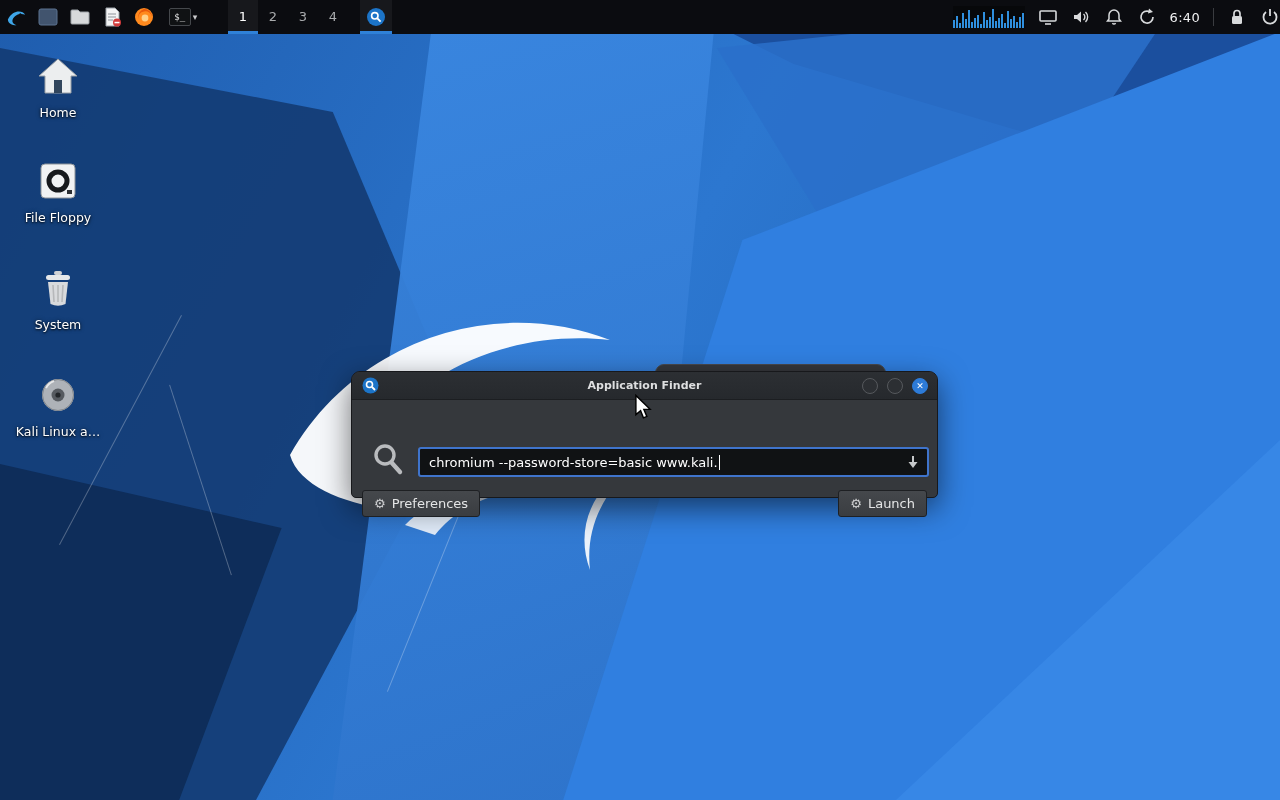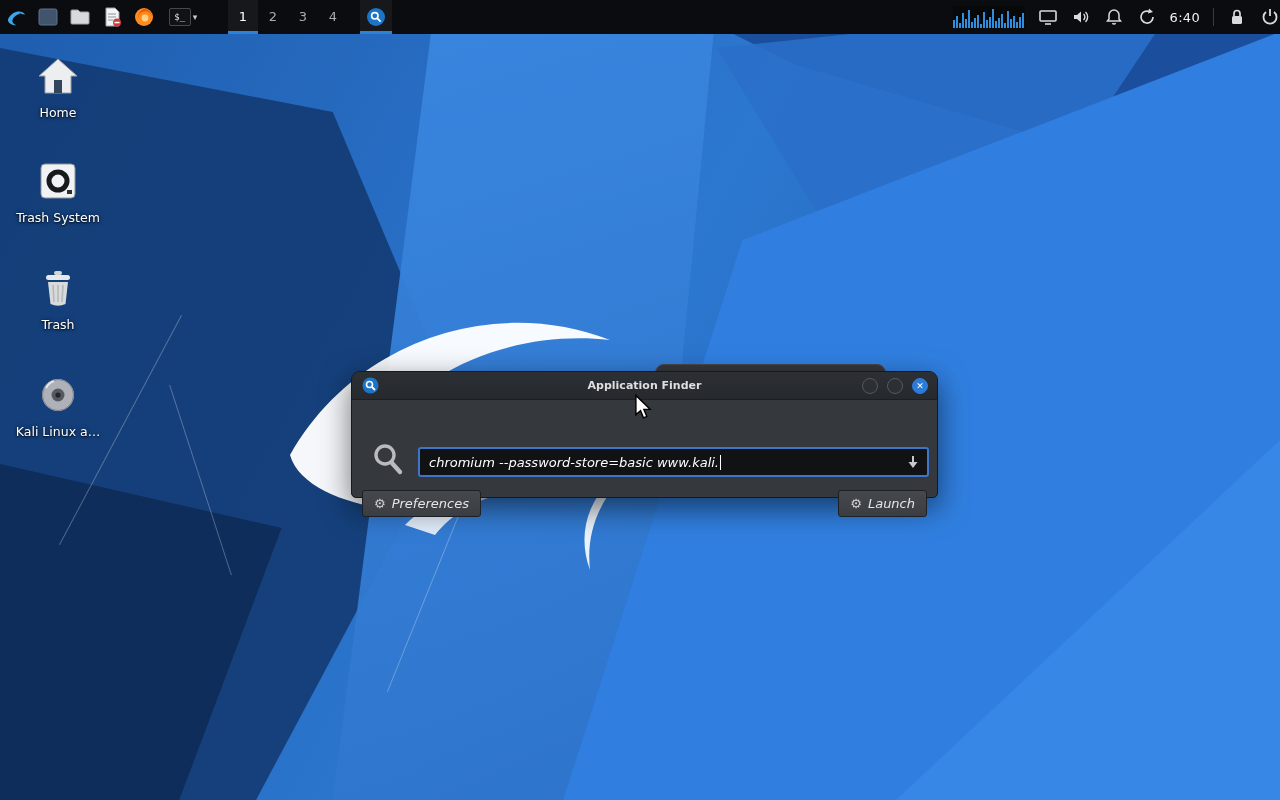--- a/index.html
+++ b/index.html
@@ -54,21 +54,21 @@
     background:#35383c; border:1px solid #17181b; border-radius:9px 9px 5px 5px;
     box-shadow:0 10px 30px rgba(0,0,0,.55); }
   .titlebar{ position:relative; height:28px; background:linear-gradient(#2c2f33,#26292d);
     border-bottom:1px solid #1c1e21; border-radius:8px 8px 0 0; display:flex; align-items:center; }
   .title{ position:absolute; left:0; right:0; text-align:center; font-size:11px; font-weight:bold; color:#dedfe0; }
   .tb-ico{ margin-left:10px; width:17px; height:17px; z-index:2; }
   .tb-btns{ margin-left:auto; display:flex; gap:9px; padding-right:9px; z-index:2; }
   .wbtn{ width:16px; height:16px; border-radius:50%; background:#2c2f33; border:1px solid #56595d; position:relative; }
   .wbtn.close{ background:#2d7bd8; border-color:#2d7bd8; }
   .wbtn.close::before{ content:"✕"; position:absolute; inset:0; color:#fff; font-size:9px; line-height:14px; text-align:center; }
-  .fbody{ position:relative; height:82px;font-style:italic; }
+  .fbody{ position:relative; height:82px; }
   .bigmag{ position:absolute; left:20px; top:43px; }
   .cmdinput{ position:absolute; left:66px; top:47px; width:511px; height:30px;
     background:#101214; border:2px solid #3f74cc; border-radius:3px; display:flex; align-items:center;
     padding:0 26px 0 9px; color:#fff; font-size:13px; cursor:text; }
   .cmdinput .txt{ white-space:nowrap; overflow:hidden; }
   .caret{ display:inline-block; width:1px; height:15px; background:#fff; margin-left:1px; vertical-align:-2px; }
   .histarrow{ position:absolute; right:7px; top:6px; }
   .btnrow{ position:absolute; left:10px; right:10px; top:90px; display:flex; }
   .gbtn{ height:27px; display:flex; align-items:center; gap:6px; padding:0 11px;
     background:linear-gradient(#45484c,#3a3d41); border:1px solid #1e2023; border-radius:3px;
@@ -112,33 +112,33 @@
   </div>
 
   <div class="dicon" style="top:157px;">
     <div class="img">
       <svg width="48" height="48" viewBox="0 0 48 48">
           <rect x="7" y="7" width="34" height="34" rx="4" fill="#f1f2f3" stroke="#8d9399" stroke-width="1"></rect>
           <circle cx="24" cy="24" r="9" fill="none" stroke="#17191c" stroke-width="5"></circle>
           <rect x="33" y="33" width="5" height="4" fill="#2c2f33"></rect>
         </svg>
     </div>
-    <div class="lbl">Trash System</div>
+    <div class="lbl">File Floppy</div>
   </div>
 
   <div class="dicon" style="top:264px;">
     <div class="img">
       <svg width="48" height="48" viewBox="0 0 48 48">
           <rect x="12" y="11" width="24" height="5" rx="2.5" fill="#e6e8ea"></rect>
           <rect x="20" y="7" width="8" height="4" rx="2" fill="#d2d4d6"></rect>
           <path d="M14 18 H34 L31.5 40 Q24 43.5 16.5 40 Z" fill="#d8dadc"></path>
           <path d="M19 21 L20 38 M24 21 L24 38 M29 21 L28 38" stroke="#b6b8ba" stroke-width="1.6" fill="none"></path>
         </svg>
     </div>
-    <div class="lbl">Trash</div>
+    <div class="lbl">System</div>
   </div>
 
   <div class="dicon" style="top:371px;">
     <div class="img">
       <svg width="48" height="48" viewBox="0 0 48 48">
           <circle cx="24" cy="24" r="16" fill="#aeb2b8"></circle>
           <circle cx="24" cy="24" r="15.5" fill="none" stroke="#80858b" stroke-width="1"></circle>
           <circle cx="24" cy="24" r="6.5" fill="#565a60"></circle>
           <circle cx="24" cy="24" r="2.6" fill="#23262a"></circle>
           <path d="M12 17 A14 14 0 0 1 20 10" stroke="rgba(255,255,255,.7)" stroke-width="2" fill="none"></path>

